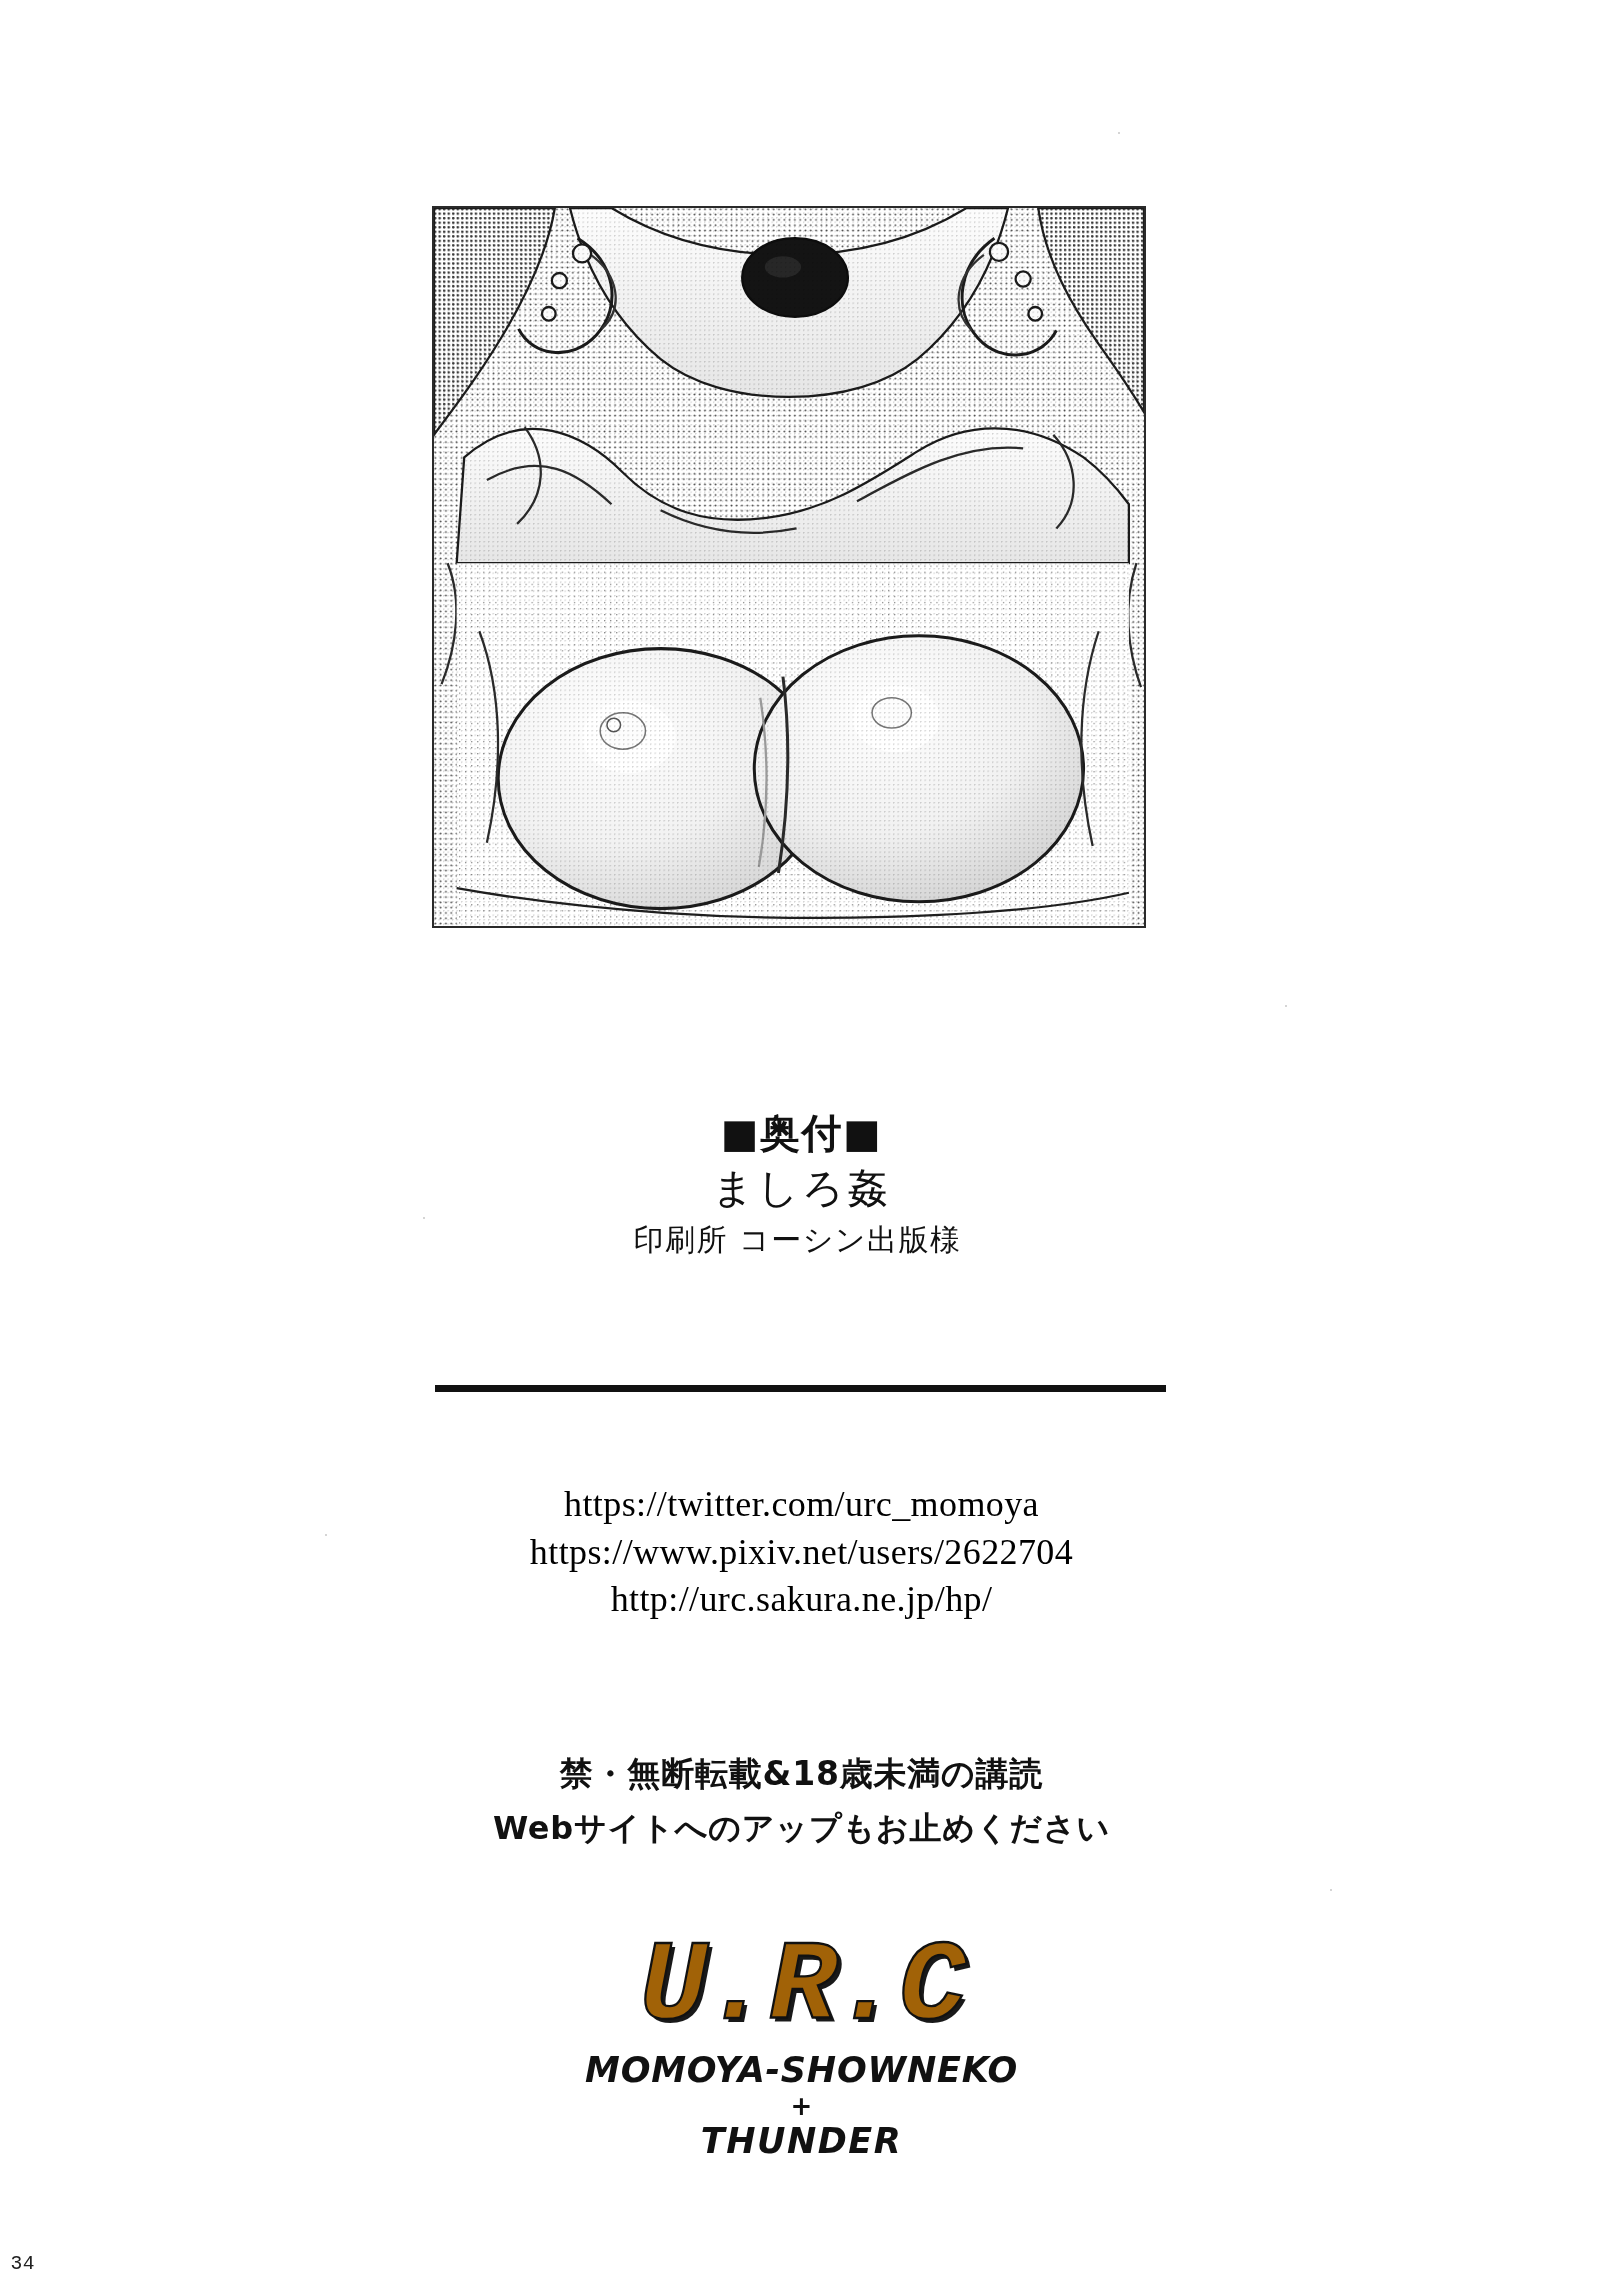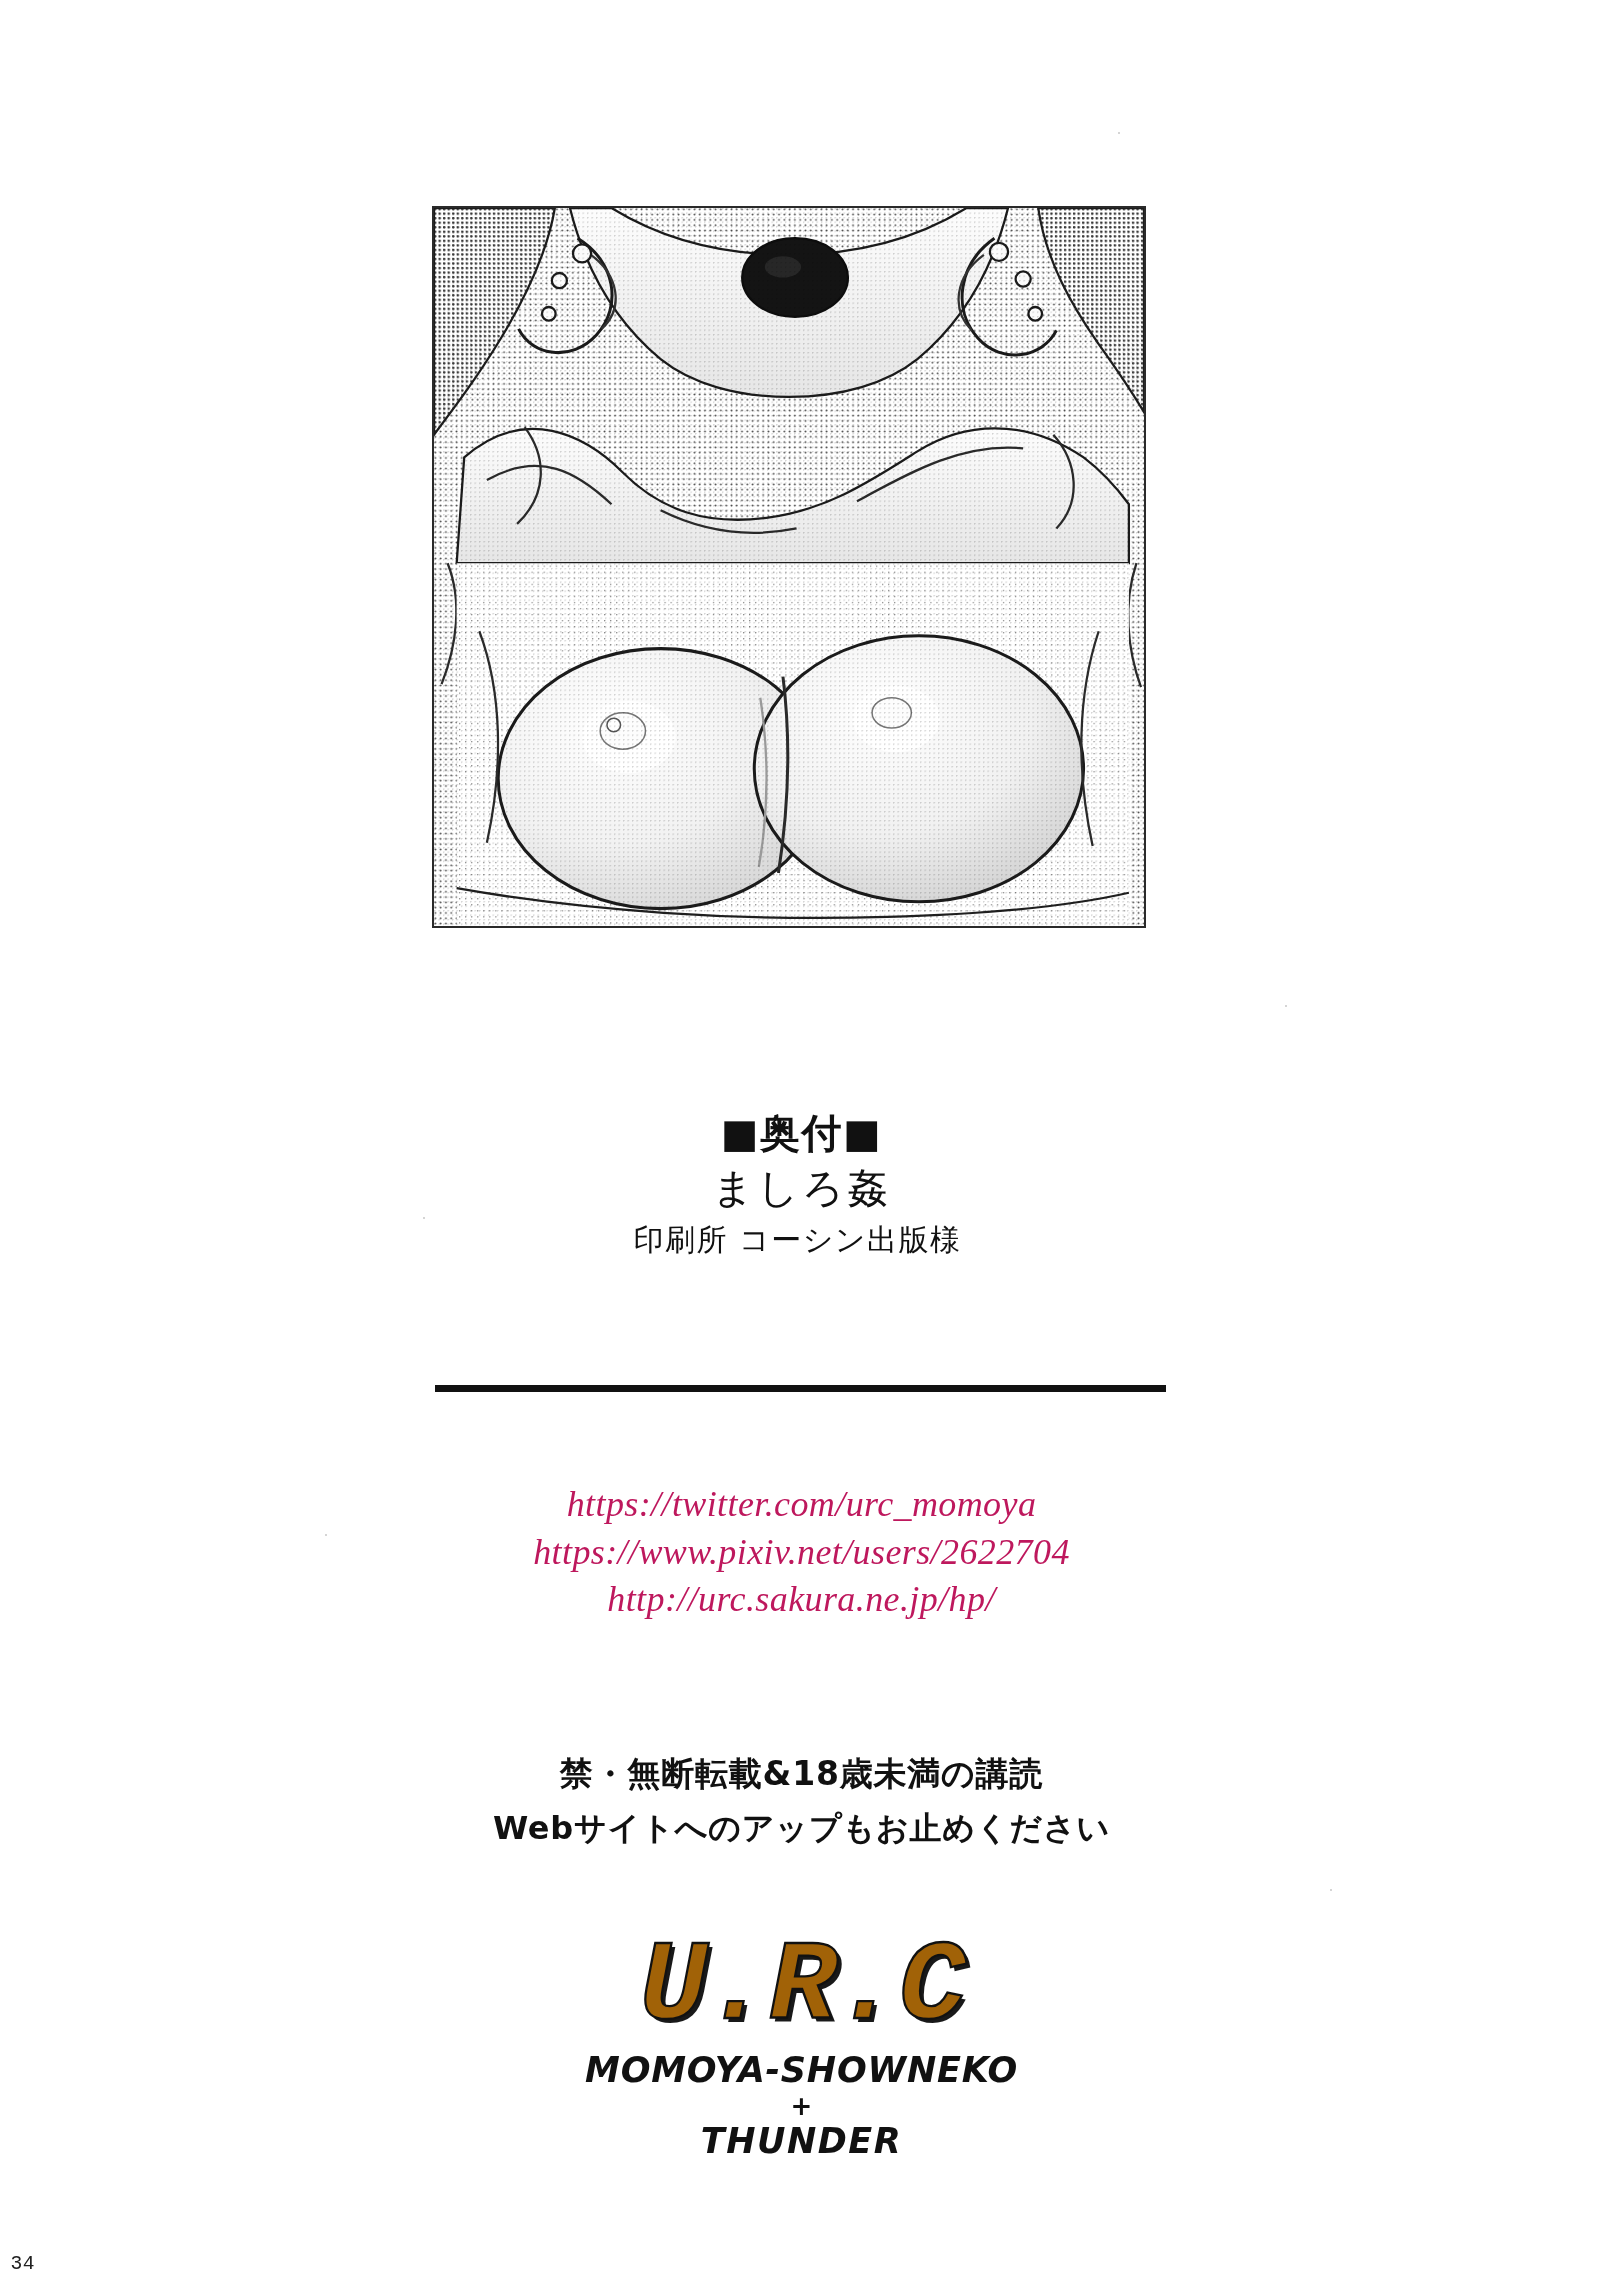--- a/index.html
+++ b/index.html
@@ -118,24 +118,23 @@
     left: 0;
     right: 0;
     top: 1481px;
     text-align: center;
     font-family: "Liberation Serif", serif;
     font-size: 36px;
     line-height: 1.32;
     letter-spacing: 0.4px;
   }
   .links a {
-    color: #be185d;
+    color: #000000;
     text-decoration: none;
     display: block;
-    font-style: italic;
   }
 
   
   .warning {
     position: absolute;
     left: 0;
     right: 0;
     top: 1753px;
     text-align: center;
   }

